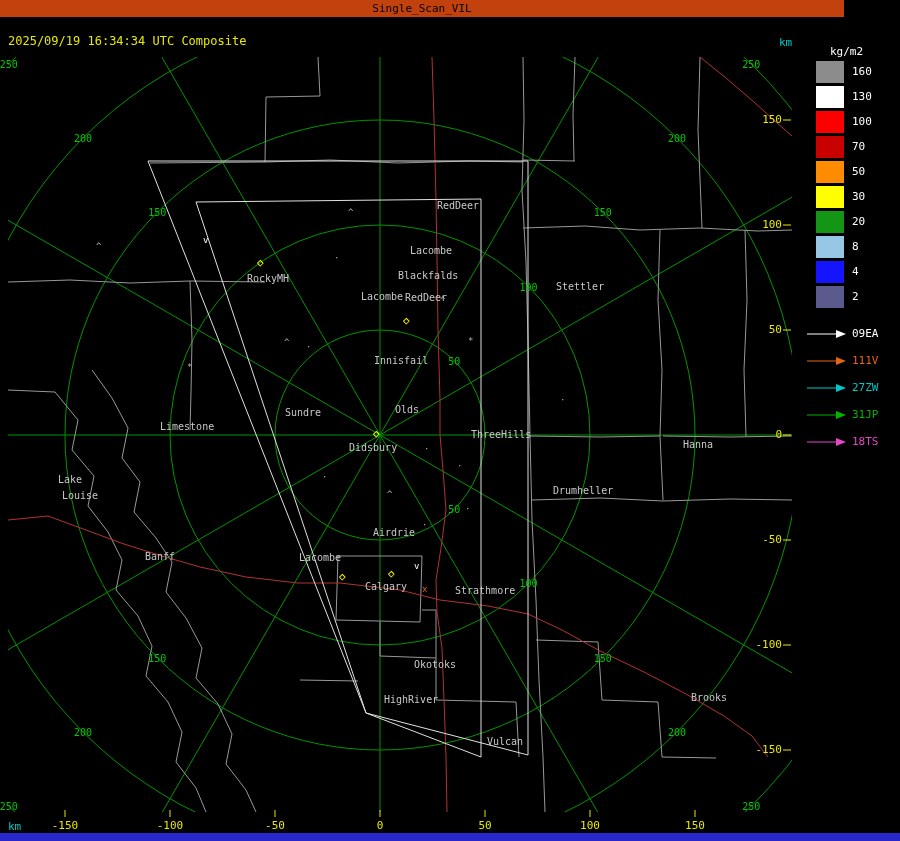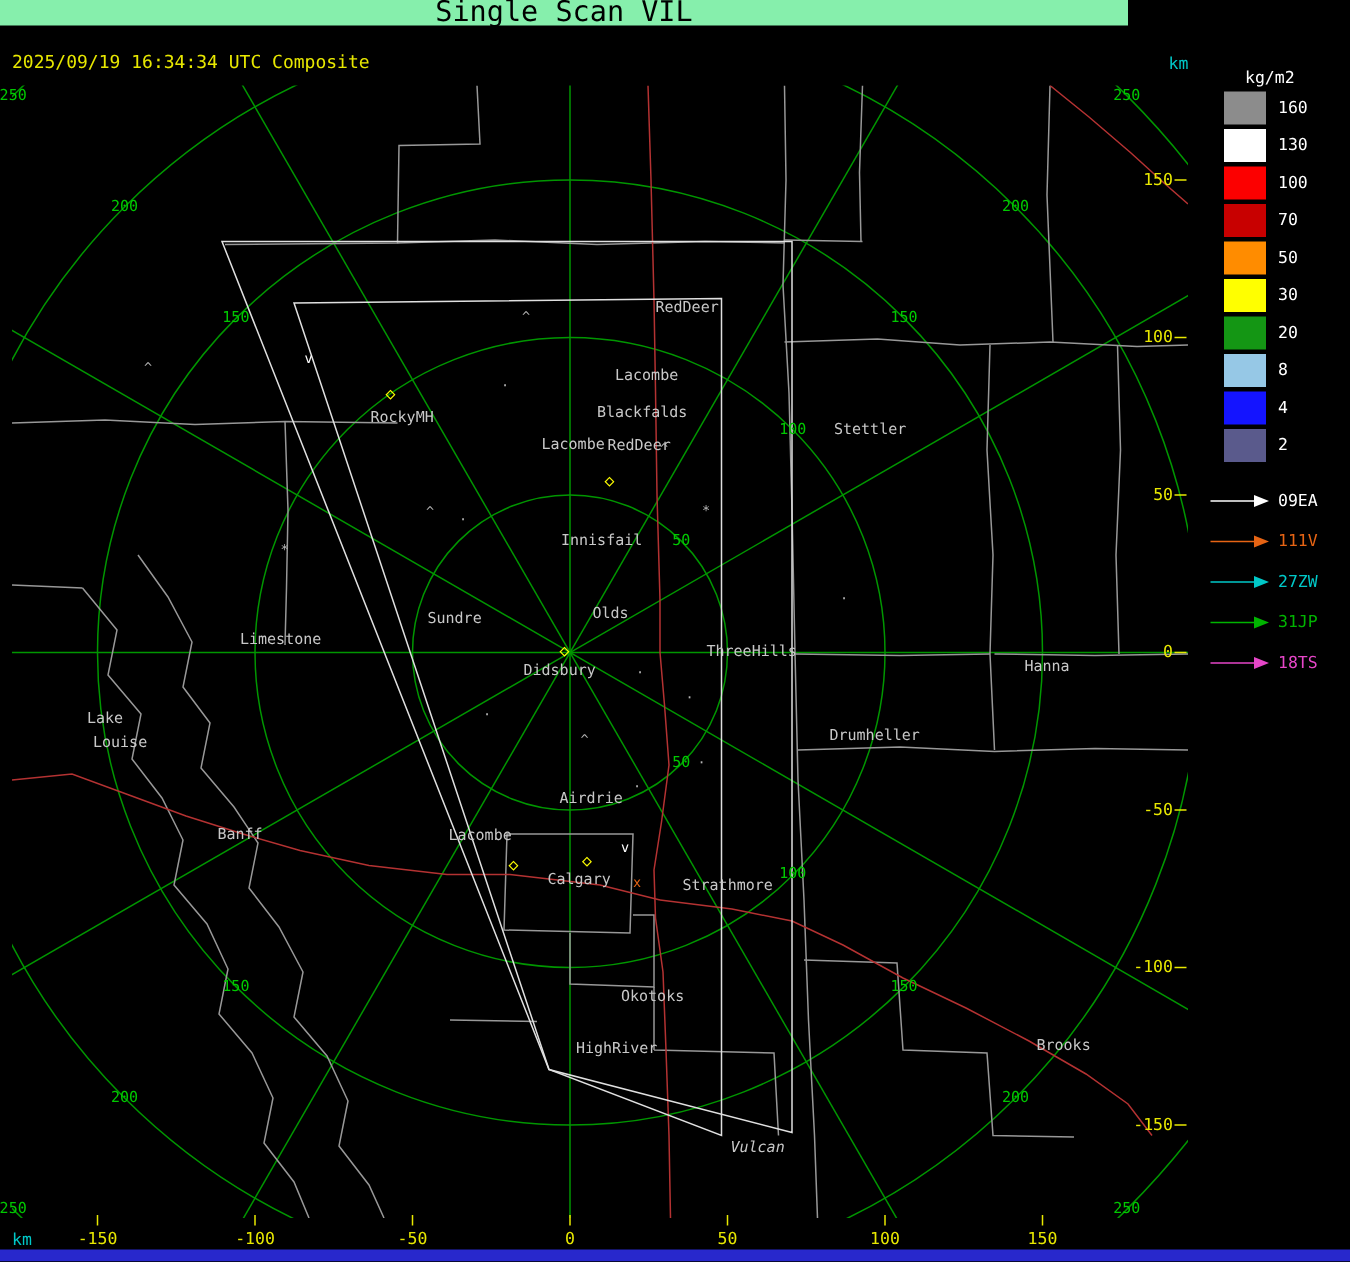--- a/index.html
+++ b/index.html
@@ -1,22 +1,22 @@
 <!DOCTYPE html>
 <html><head>
 <meta charset="utf-8">
 <style>
   html,body{margin:0;padding:0;}
   body{
     width:900px;height:841px;background:#000;position:relative;overflow:hidden;
     font-family:"DejaVu Sans Mono", monospace;
   }
   .titlebar{
-    position:absolute;left:0;top:0;width:752px;height:17px;background:#86efac;
-    color:#000;font-size:19px;line-height:17px;text-align:center;
+    position:absolute;left:0;top:0;width:844px;height:17px;background:#c2410c;
+    color:#000;font-size:11px;line-height:17px;text-align:center;
   }
   .timestamp{position:absolute;left:8px;top:34px;color:#e8e800;font-size:12px;white-space:pre;}
   .km-top{position:absolute;left:779px;top:36px;color:#00c8c8;font-size:11px;}
   .km-bottom{position:absolute;left:8px;top:820px;color:#00c8c8;font-size:11px;}
   #map-svg{position:absolute;left:0;top:0;}
   #overlay{position:absolute;left:0;top:0;width:900px;height:841px;pointer-events:none;}
   #overlay span{position:absolute;white-space:pre;}
   .city{color:#c8c8c8;font-size:10px;}
   .ringlab{color:#00c800;font-size:10px;transform:translate(-50%,-50%);}
   .axis-r{color:#e8e800;font-size:11px;width:32px;text-align:right;}
@@ -134,21 +134,21 @@
     <span class="city" style="left: 553px; top: 485px;">Drumheller</span>
     <span class="city" style="left: 58px; top: 474px;">Lake</span>
     <span class="city" style="left: 62px; top: 490px;">Louise</span>
     <span class="city" style="left: 145px; top: 551px;">Banff</span>
     <span class="city" style="left: 373px; top: 527px;">Airdrie</span>
     <span class="city" style="left: 299px; top: 552px;">Lacombe</span>
     <span class="city" style="left: 365px; top: 581px;">Calgary</span>
     <span class="city" style="left: 455px; top: 585px;">Strathmore</span>
     <span class="city" style="left: 377px; top: 659px; margin-left: 37px;">Okotoks</span>
     <span class="city" style="left: 384px; top: 694px;">HighRiver</span>
-    <span class="city" style="left: 487px; top: 760px; font-style: italic;">Vulcan</span>
+    <span class="city" style="left: 487px; top: 736px;">Vulcan</span>
     <span class="city" style="left: 691px; top: 692px;">Brooks</span>
     <span class="diamond" style="left: 257px; top: 256px; color: rgb(255, 255, 0);">◇</span>
     <span class="diamond" style="left: 403px; top: 314px; color: rgb(255, 255, 0);">◇</span>
     <span class="diamond" style="left: 373px; top: 427px; color: rgb(255, 255, 0);">◇</span>
     <span class="diamond" style="left: 339px; top: 570px; color: rgb(255, 255, 0);">◇</span>
     <span class="diamond" style="left: 388px; top: 567px; color: rgb(255, 255, 0);">◇</span>
     <span class="town" style="left: 96px; top: 241px;">^</span>
     <span class="town" style="left: 348px; top: 207px;">^</span>
     <span class="town" style="left: 284px; top: 337px;">^</span>
     <span class="town" style="left: 306px; top: 342px;">·</span>

